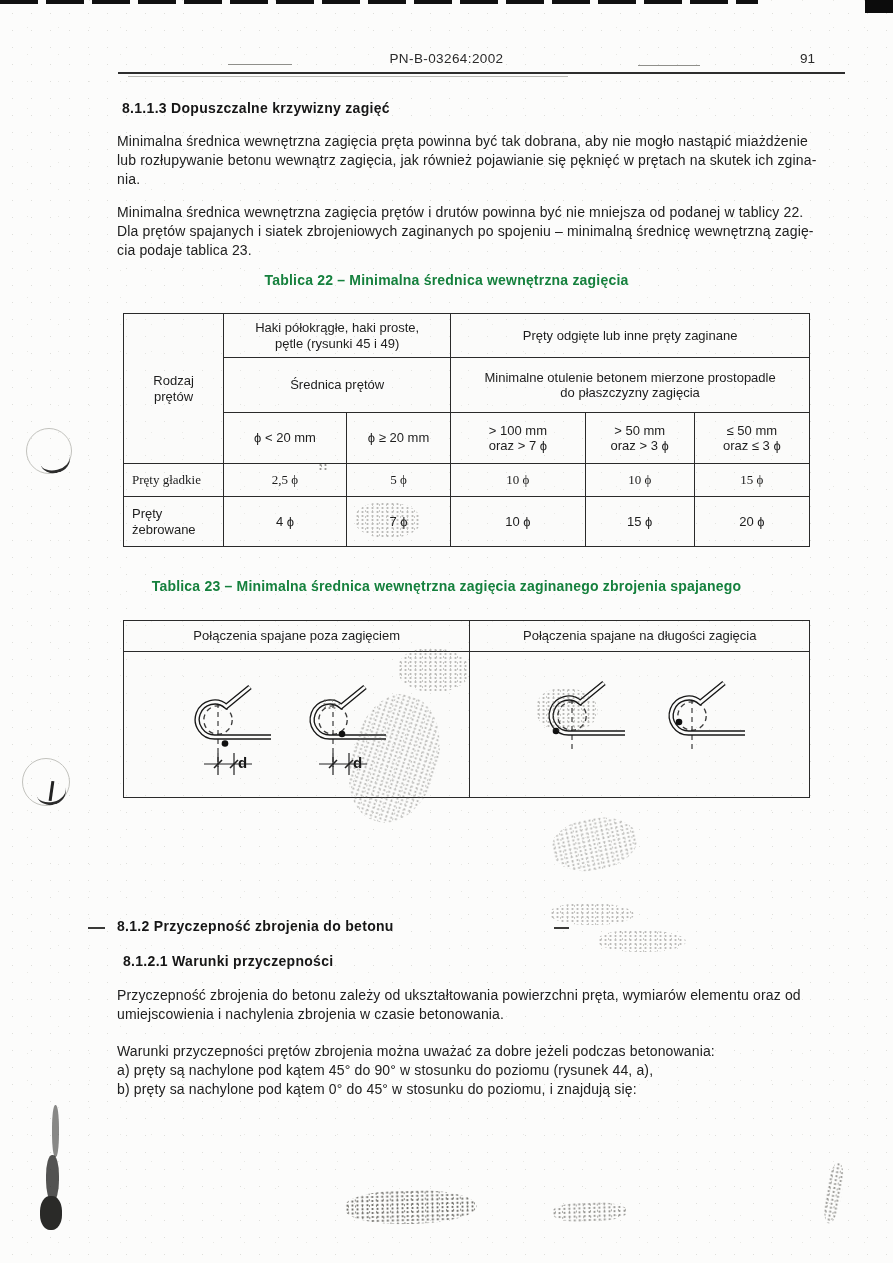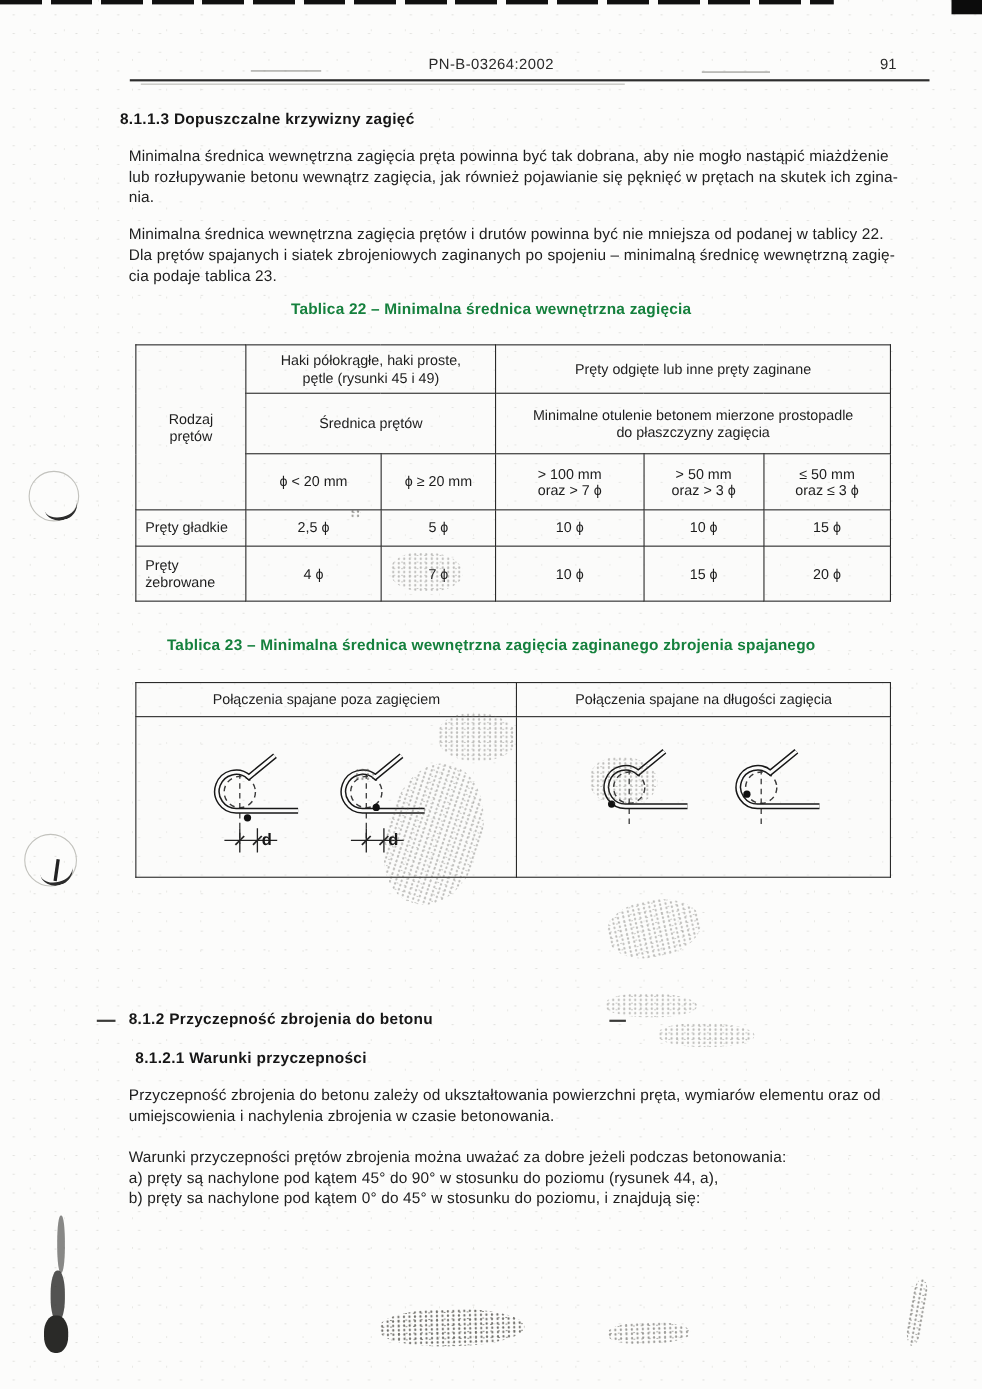--- a/index.html
+++ b/index.html
@@ -36,21 +36,21 @@
   .caption{width:893px;text-align:center;font-size:14px;font-weight:bold;color:#15803d;letter-spacing:.2px;}
 
   
   table{border-collapse:collapse;table-layout:fixed;}
   .doc-table{position:absolute;left:123px;width:687px;background:rgba(252,252,251,.2);}
   .doc-table td{border:1.6px solid #2a2a2a;font-size:13px;color:#1d1d1d;text-align:center;vertical-align:middle;padding:2px 4px;line-height:15.5px;}
   .t22{top:313px;}
   .t22 .rA td{height:39px;}
   .t22 .rB td{height:50px;}
   .t22 .rC td{height:46px;}
-  .t22 .rD td{height:28px;}
+  .t22 .rD td{height:28px;font-family:Liberation Serif, serif;}
   .t22 .rE td{height:45px;}
   .t22 td.lbl{text-align:left;padding-left:8px;}
   .t23{top:620px;}
   .t23 .r1 td{height:27px;}
   .t23 .r2 td{height:26px;}
   .t23 .r3 td{height:145px;padding:0;position:relative;}
   .t23 .r4 td{height:44px;}
   .t23 td.note-l{text-align:left;padding-left:8px;font-size:13.5px;line-height:18px;}
 
   .diag-cell{position:relative;width:100%;height:100%;}
@@ -72,21 +72,21 @@
 <div class="abs top-edge"></div>
 <div class="abs corner-block"></div>
 
 <div class="abs std-code">PN-B-03264:2002</div>
 <div class="abs page-num">91</div>
 <div class="abs dash-a"></div>
 <div class="abs dash-b"></div>
 <div class="abs header-rule"></div>
 <div class="abs header-rule2"></div>
 
-<h1 class="abs h-section" style="left:109px;top:100px;">8.1.1.3  Dopuszczalne krzywizny zagięć</h1>
+<h1 class="abs h-section" style="left:122px;top:100px;">8.1.1.3  Dopuszczalne krzywizny zagięć</h1>
 <p class="abs body-text pre" style="left:117px;top:132px;width:740px;">Minimalna średnica wewnętrzna zagięcia pręta powinna być tak dobrana, aby nie mogło nastąpić miażdżenie
 lub rozłupywanie betonu wewnątrz zagięcia, jak również pojawianie się pęknięć w prętach na skutek ich zgina-
 nia.</p>
 <p class="abs body-text pre" style="left:117px;top:203px;width:740px;">Minimalna średnica wewnętrzna zagięcia prętów i drutów powinna być nie mniejsza od podanej w tablicy 22.
 Dla prętów spajanych i siatek zbrojeniowych zaginanych po spojeniu – minimalną średnicę wewnętrzną zagię-
 cia podaje tablica 23.</p>
 
 <div class="abs caption" style="top:272px;">Tablica 22 – Minimalna średnica wewnętrzna zagięcia</div>
 
 <table class="doc-table t22">

